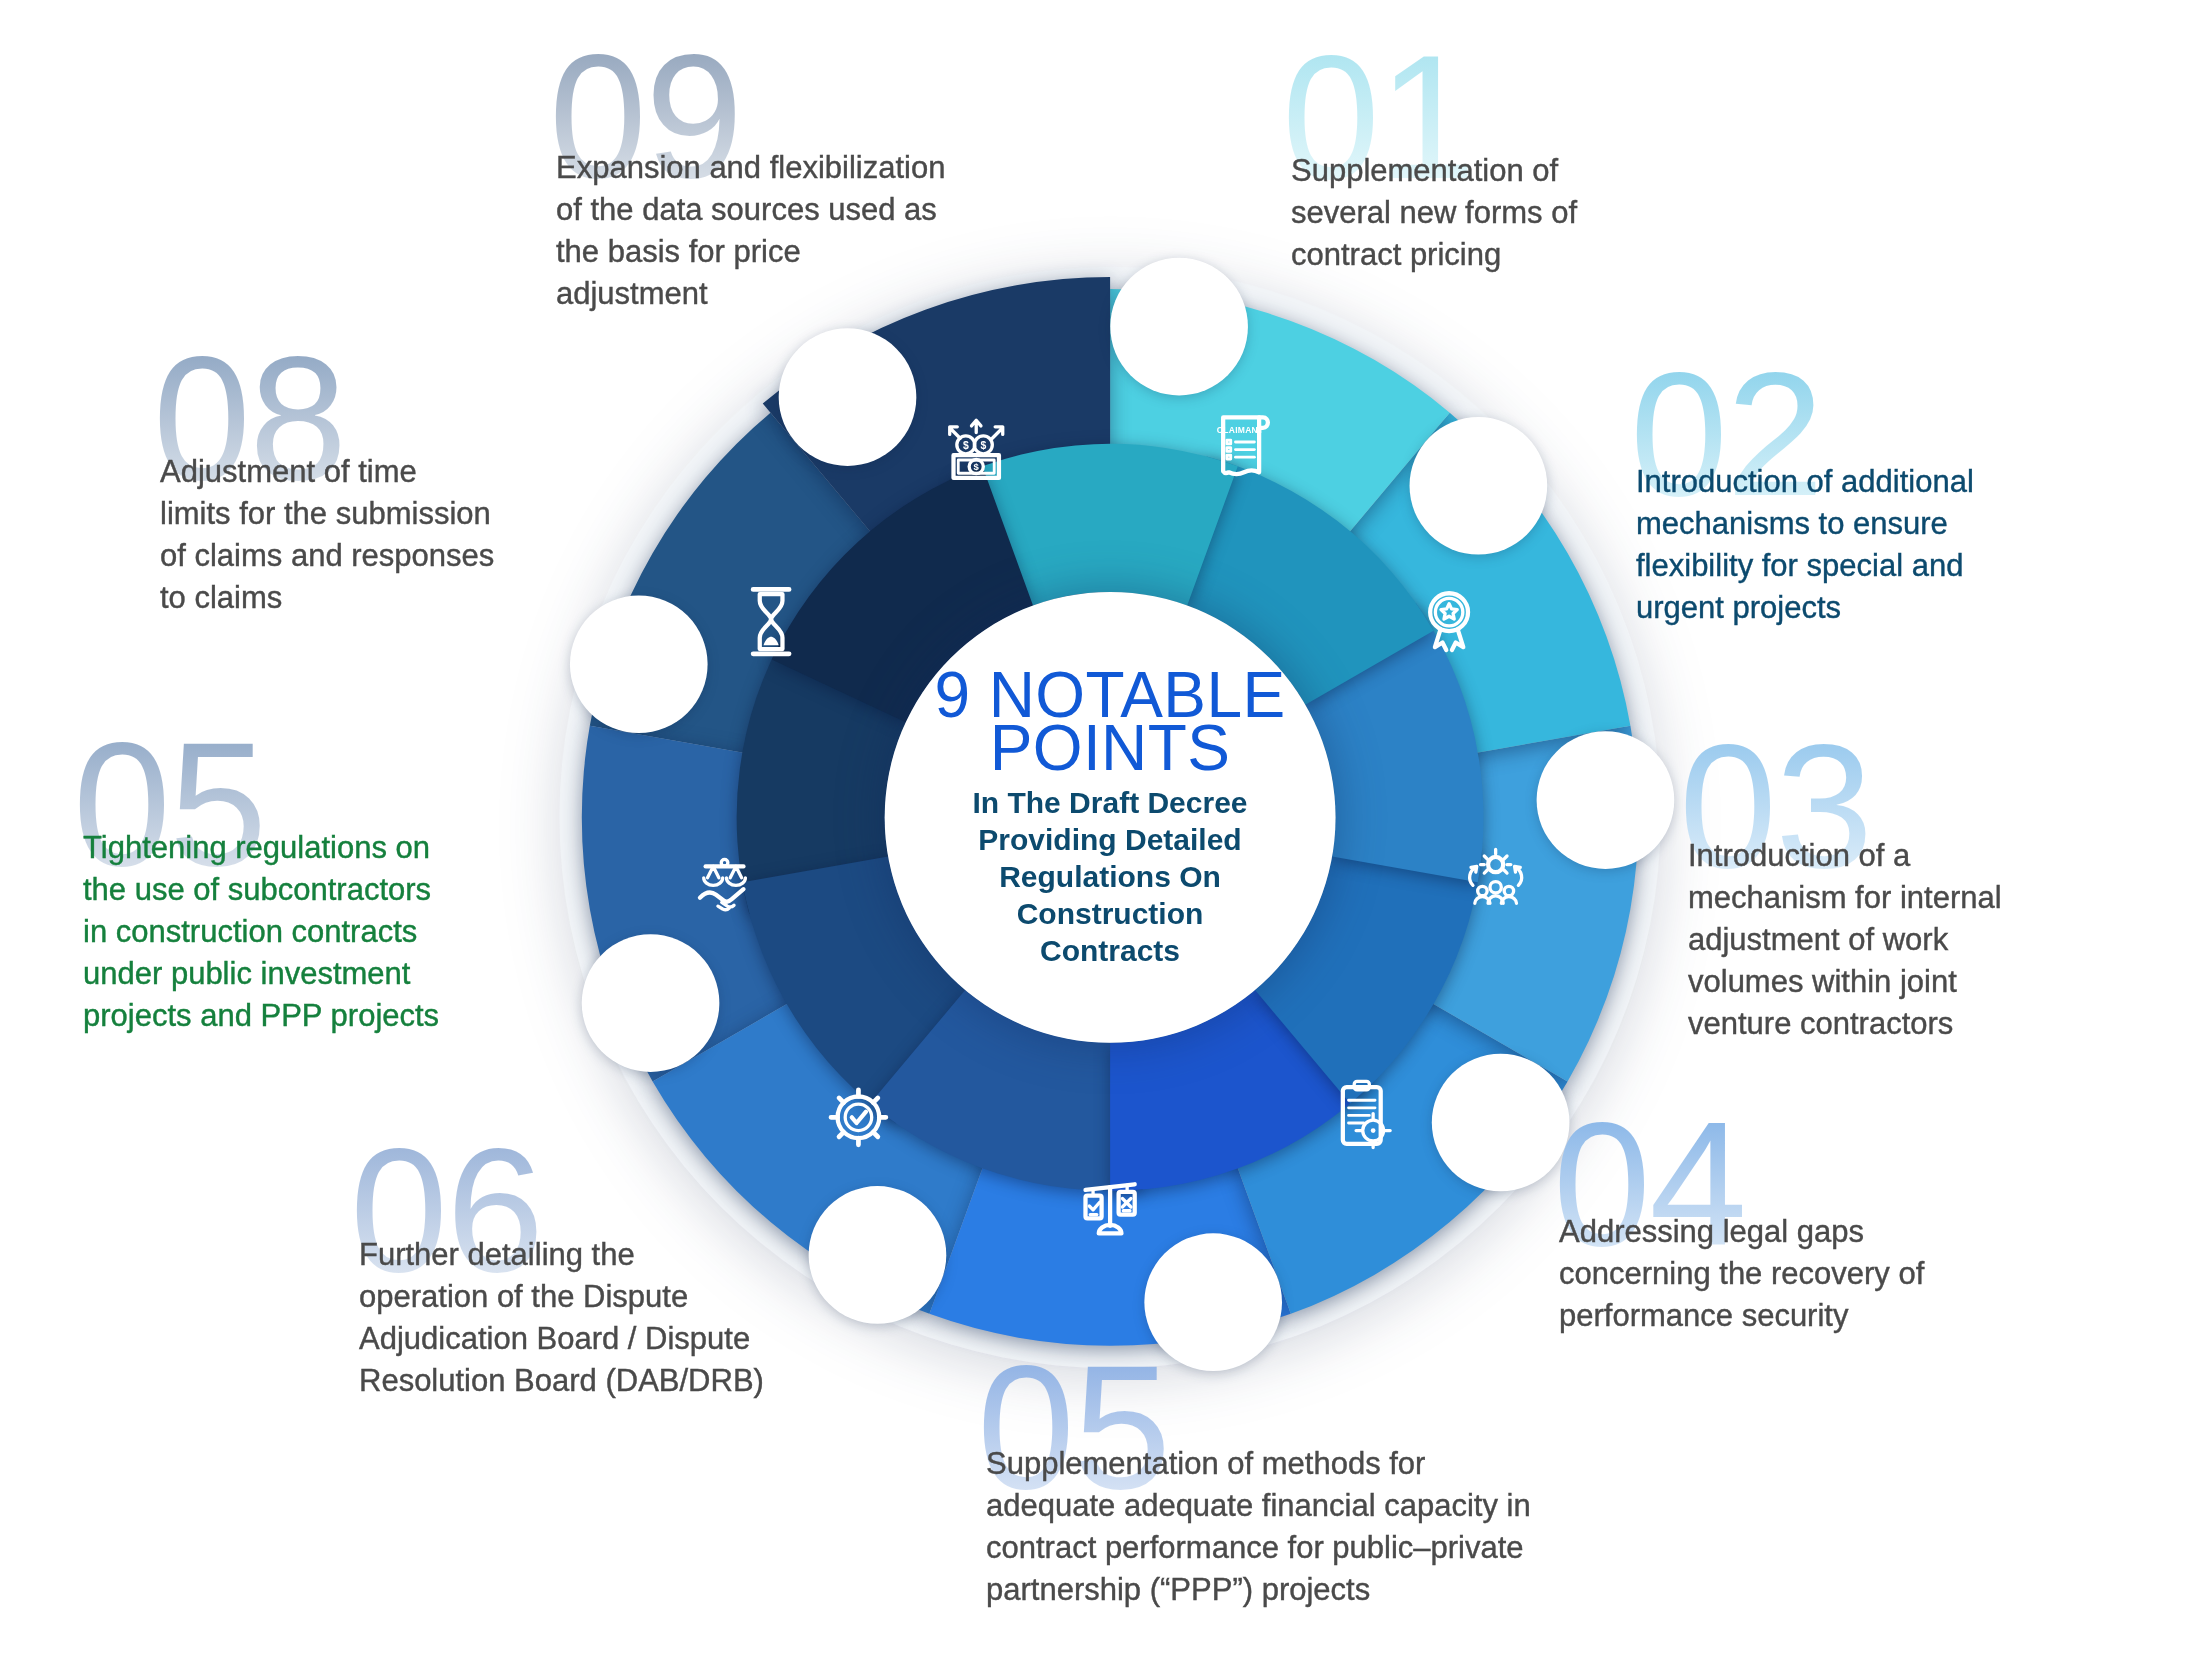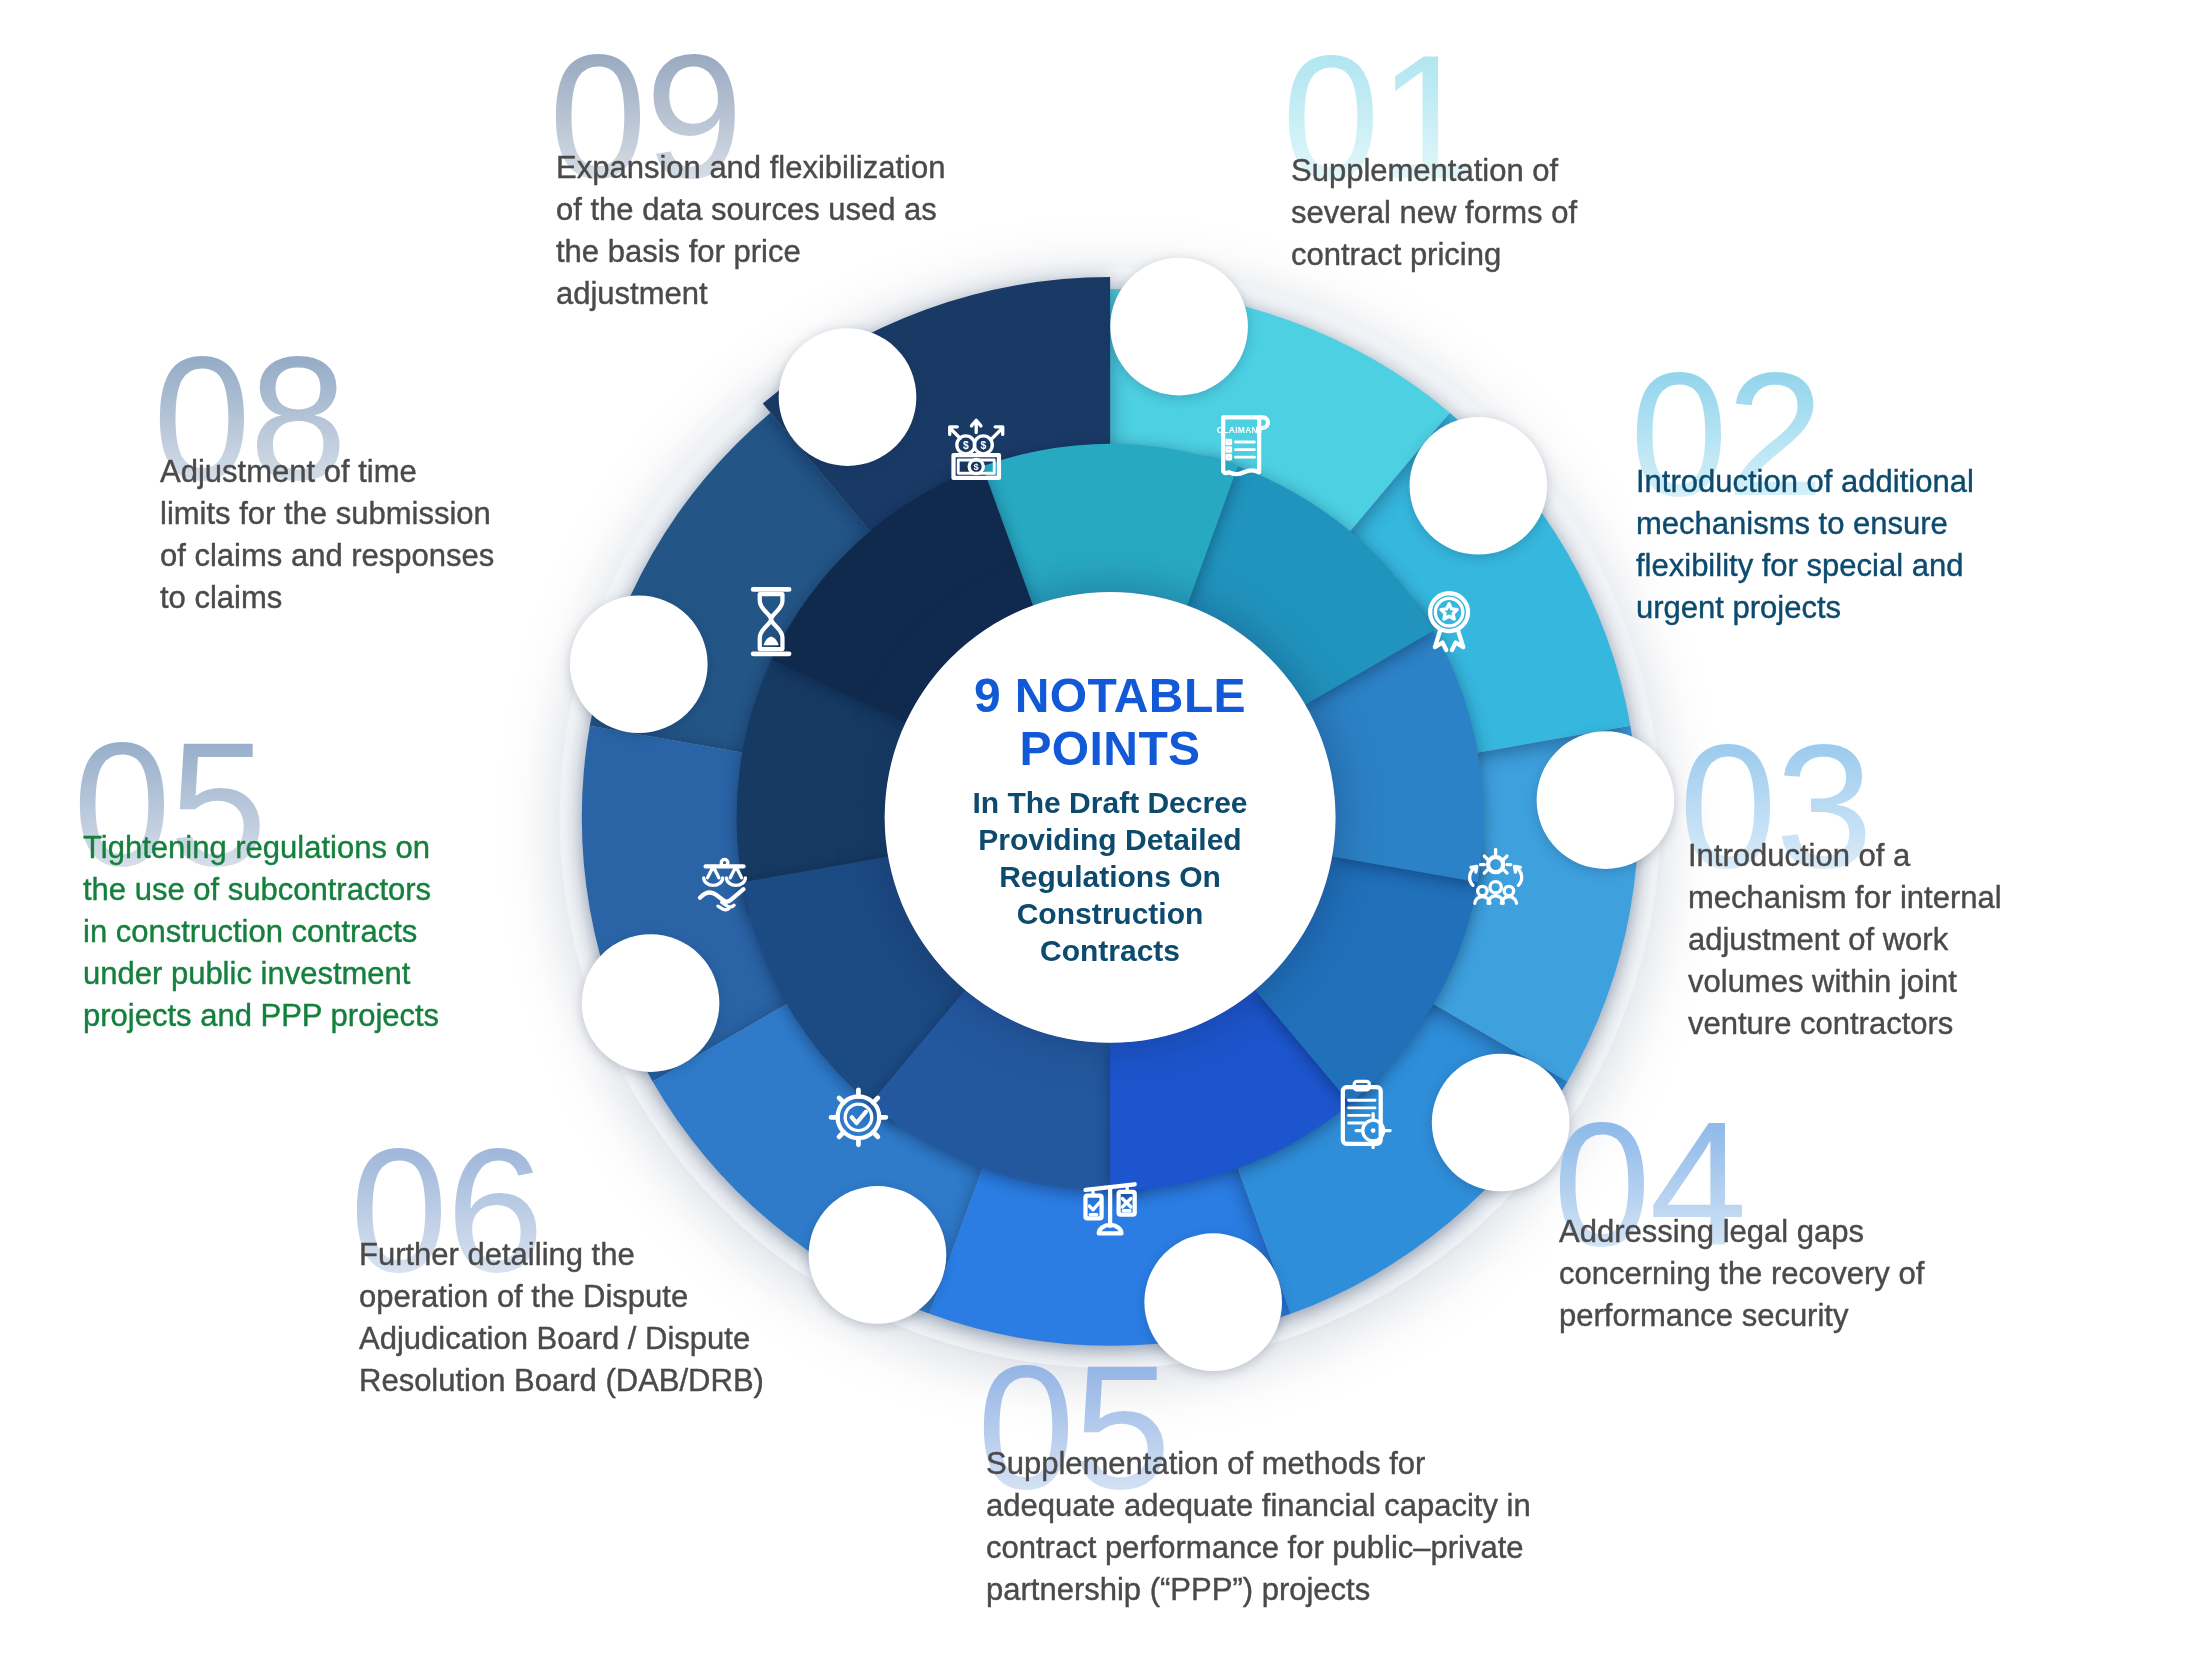--- a/index.html
+++ b/index.html
@@ -26,21 +26,21 @@
     user-select:none;
   }
   .item-text{
     position:absolute;z-index:3;font-size:31px;line-height:42px;font-weight:500;
     color:#4a4a4a;-webkit-text-stroke:0.4px currentColor;
   }
   .center-label{
     position:absolute;z-index:5;left:1110px;top:819px;transform:translate(-50%,-50%);
     width:430px;text-align:center;
   }
-  .center-title{font-size:48px;line-height:53px;font-weight:bold;letter-spacing:0.4px;}
+  .center-title{font-size:64px;line-height:53px;font-weight:normal;letter-spacing:0.4px;}
   .center-sub{font-size:30px;line-height:37px;font-weight:bold;margin-top:8.6px;}
 </style>
 </head>
 <body>
 
 <div id="canvas" style="background: rgb(255, 255, 255);">
 
   <svg class="wheel" width="2203" height="1658" viewBox="0 0 2560 1927">
 
     <circle class="backdrop" cx="1290" cy="950" r="640" fill="#f1f4f7"></circle>

